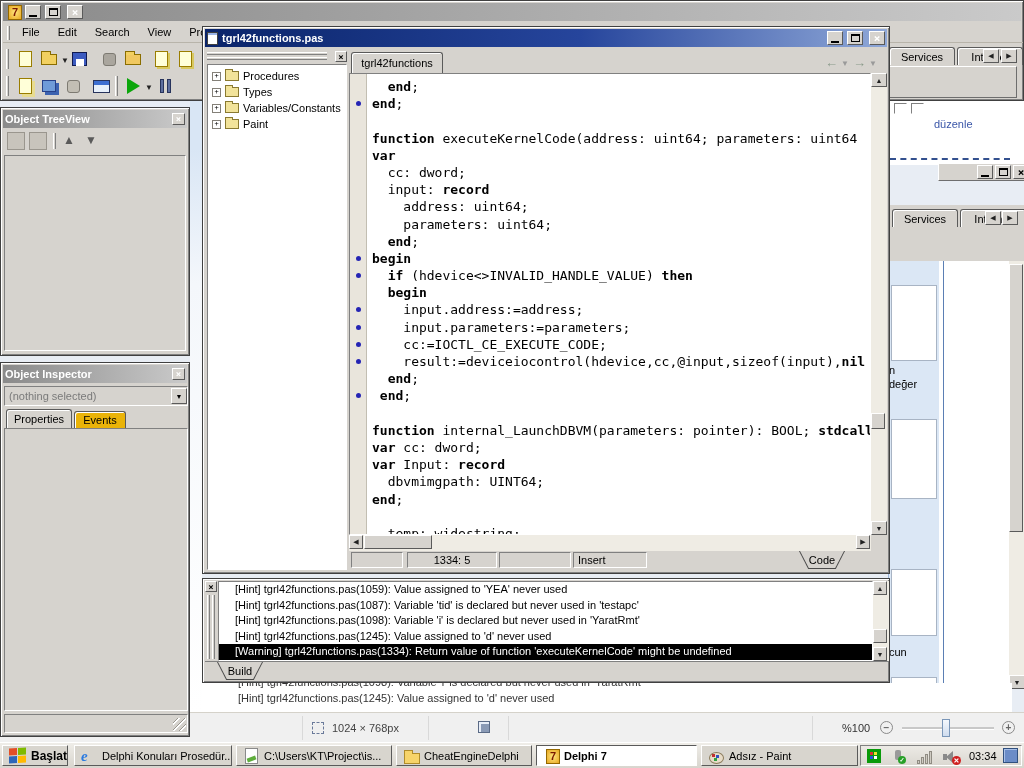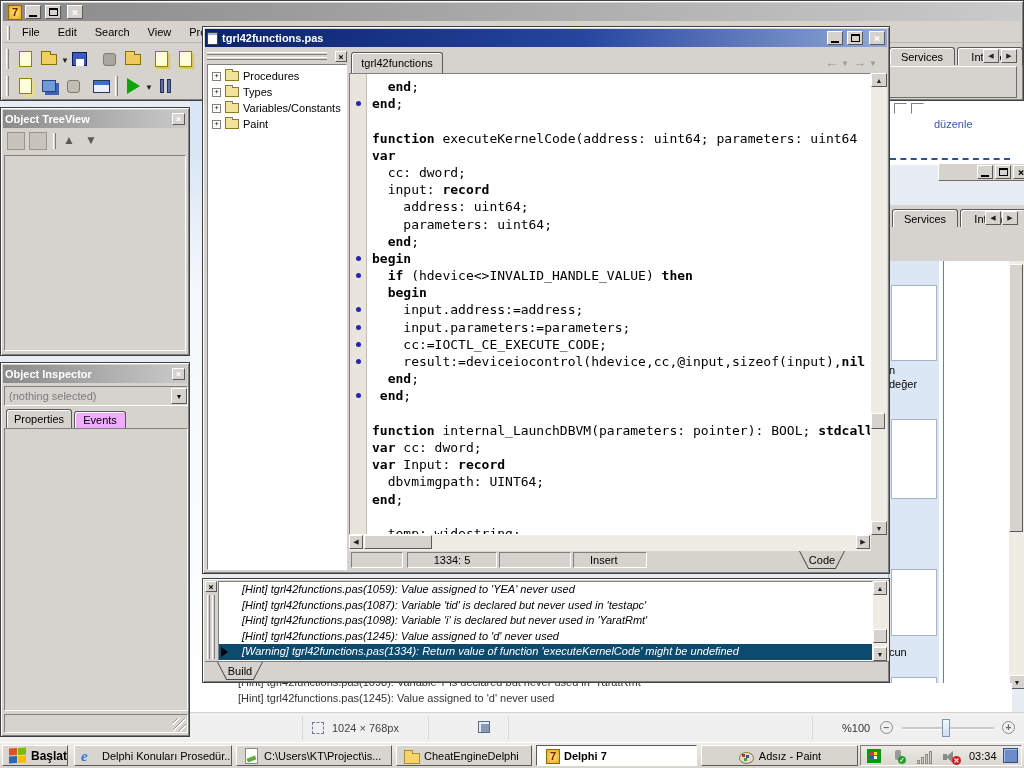--- a/index.html
+++ b/index.html
@@ -73,22 +73,22 @@
   
   #code-area { position:absolute; background:#fff; overflow:hidden; }
   #gutter { position:absolute; left:0; top:0; bottom:0; width:17px; background:#e9e5dc; border-right:1px solid #c2beb2; }
   #code-lines { position:absolute; left:22px; top:4px; right:0; bottom:0;
                 font:13px/17.2px "DejaVu Sans Mono",monospace; white-space:pre; }
   .code-line { height:17.2px; position:relative; }
   .code-line b { font-weight:bold; }
   .bdot { position:absolute; left:-16px; top:6px; width:5px; height:5px; border-radius:50%; background:#2424b4; }
 
   
-  .msg-row { height:15.6px; line-height:15.6px; white-space:nowrap; padding-left:23px; position:relative; font-size:11px;font-style:italic; }
-  .msg-row.sel { background:#0c4a6e; color:#fff; }
+  .msg-row { height:15.6px; line-height:15.6px; white-space:nowrap; padding-left:16px; position:relative; font-size:11px; }
+  .msg-row.sel { background:#000000; color:#fff; }
   .msg-marker { position:absolute; left:2px; top:3px; width:0; height:0;
                 border-left:7px solid #000; border-top:5px solid transparent; border-bottom:5px solid transparent; }
 
   
   #taskbar { position:absolute; left:0; top:742px; width:1024px; height:26px;
              background:linear-gradient(#efede8,#d8d5ce); border-top:1px solid #fff; }
   .taskbtn { position:absolute; top:2px; height:21px; background:#d8d5ce; border:1px solid;
              border-color:#fff #5a5a5a #5a5a5a #fff; display:flex; align-items:center;
              gap:5px; padding:0 6px; font-size:11px; overflow:hidden; white-space:nowrap; }
   .taskbtn.active { background:#fff; border-color:#5a5a5a #fff #fff #5a5a5a; font-weight:bold; }
@@ -292,21 +292,21 @@
     <div class="titlebar tb-inactive">
       <span style="flex:1;">Object Inspector</span>
       <span class="xbtn">×</span>
     </div>
     <div class="abs sunken" style="left:3px;top:23px;width:184px;height:20px;background:#d6d3ce;display:flex;align-items:center;">
       <span class="label-gray" style="padding-left:4px;flex:1;">(nothing selected)</span>
       <span class="capbtn" style="width:16px;height:16px;font-size:7px;">▼</span>
     </div>
     <div class="abs" style="left:3px;top:46px;width:184px;height:19px;">
       <span class="ctab" style="left:2px;top:0;width:66px;height:19px;z-index:2;">Properties</span>
-      <span class="ctab" style="left:70px;top:2px;width:52px;height:17px;background:#f0abfc;">Events</span>
+      <span class="ctab" style="left:70px;top:2px;width:52px;height:17px;background:#eab308;">Events</span>
     </div>
     <div class="abs sunken" style="left:3px;top:65px;width:184px;height:283px;background:#d6d3ce;"></div>
     <div class="abs sunken" style="left:3px;top:351px;width:184px;height:19px;">
       <span class="abs" style="right:1px;bottom:1px;width:13px;height:13px;background:repeating-linear-gradient(135deg,transparent 0 3px,#9a968e 3px 4px,#fff 4px 5px);"></span>
     </div>
   </div>
 
   <div class="win" style="left:202px;top:26px;width:688px;height:548px;">
     <div class="titlebar tb-active">
       <span style="width:11px;height:13px;background:#fff;border:1px solid #404040;box-shadow:inset 0 2px 0 #9ab4e8;flex:0 0 auto;"></span>
@@ -377,21 +377,21 @@
       <span class="scroll-btn" style="left:0;top:0;width:14px;">◀</span>
       <span class="scroll-thumb" style="left:15px;top:0;width:68px;height:14px;"></span>
       <span class="scroll-btn" style="left:507px;top:0;width:14px;">▶</span>
     </div>
     <div class="abs" style="left:668px;top:508px;width:16px;height:16px;background:#d6d3ce;"></div>
 
     <div class="abs" style="left:146px;top:524px;width:538px;height:20px;">
       <span class="abs sunken" style="left:2px;top:1px;width:52px;height:16px;"></span>
       <span class="abs sunken" style="left:58px;top:1px;width:90px;height:16px;text-align:center;line-height:15px;">1334: 5</span>
       <span class="abs sunken" style="left:150px;top:1px;width:72px;height:16px;"></span>
-      <span class="abs sunken" style="left:224px;top:1px;width:74px;height:16px;padding-left:16px;line-height:15px;">Insert</span>
+      <span class="abs sunken" style="left:224px;top:1px;width:74px;height:16px;padding-left:4px;line-height:15px;">Insert</span>
       <span class="trap" style="left:450px;top:0;width:46px;height:18px;">
         <div>Code</div>
       </span>
     </div>
   </div>
 
   <div class="win" style="left:202px;top:578px;width:688px;height:105px;">
     <div class="abs" style="left:2px;top:2px;width:13px;height:80px;">
       <span class="xbtn abs" style="left:0;top:0;width:12px;height:11px;">×</span>
       <i class="gripv abs" style="left:2px;top:14px;height:64px;"></i>
@@ -436,21 +436,21 @@
           <span>C:\Users\KT\Project\is...</span>
         </div>
         <div class="taskbtn" style="left: 396px; width: 136px; align-items: center;">
           <span class="tbicon folder-icon"></span>
           <span>CheatEngineDelphi</span>
         </div>
         <div class="taskbtn active" style="left: 536px; width: 161px;">
           <span class="tbicon delphi-icon"></span>
           <span>Delphi 7</span>
         </div>
-        <div class="taskbtn" style="left: 701px; width: 157px; justify-content: center;">
+        <div class="taskbtn" style="left: 701px; width: 157px;">
           <span class="tbicon paint-icon"></span>
           <span>Adsız - Paint</span>
         </div>
       </div>
 
     <div class="abs sunken" style="left:860px;top:2px;width:162px;height:21px;">
       <span class="tray-ic" style="left:6px;top:3px;width:14px;height:14px;background:#0a9a0a;">
         <i class="abs" style="left:3px;top:3px;width:3px;height:3px;background:#e03030;box-shadow:4px 0 0 #f0e030,0 4px 0 #3050e0,4px 4px 0 #fff;"></i>
       </span>
       <span class="tray-ic" style="left:30px;top:3px;">

